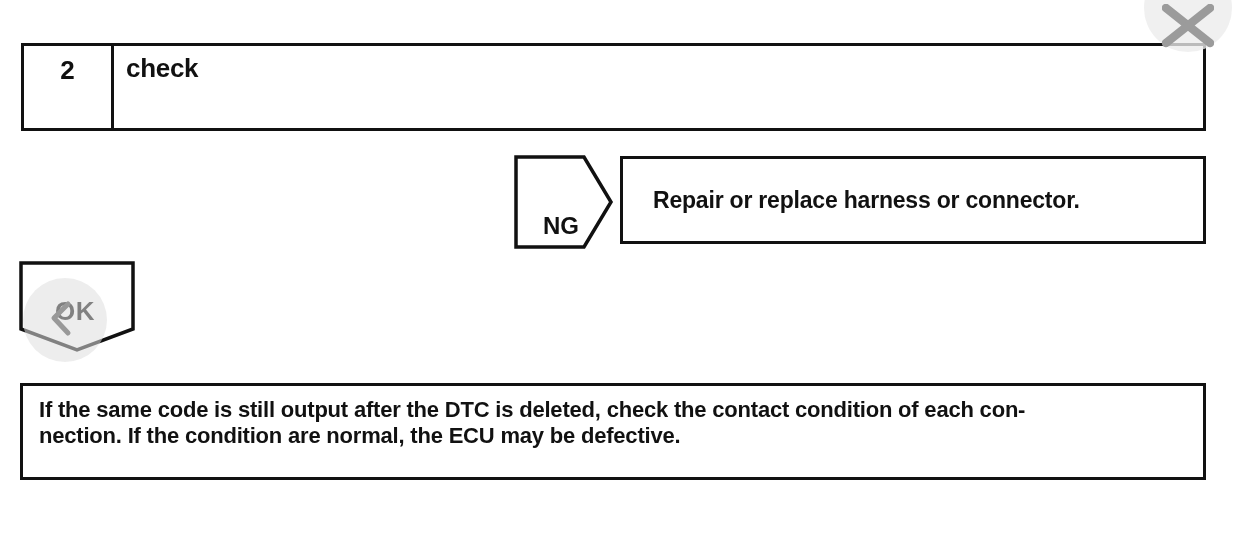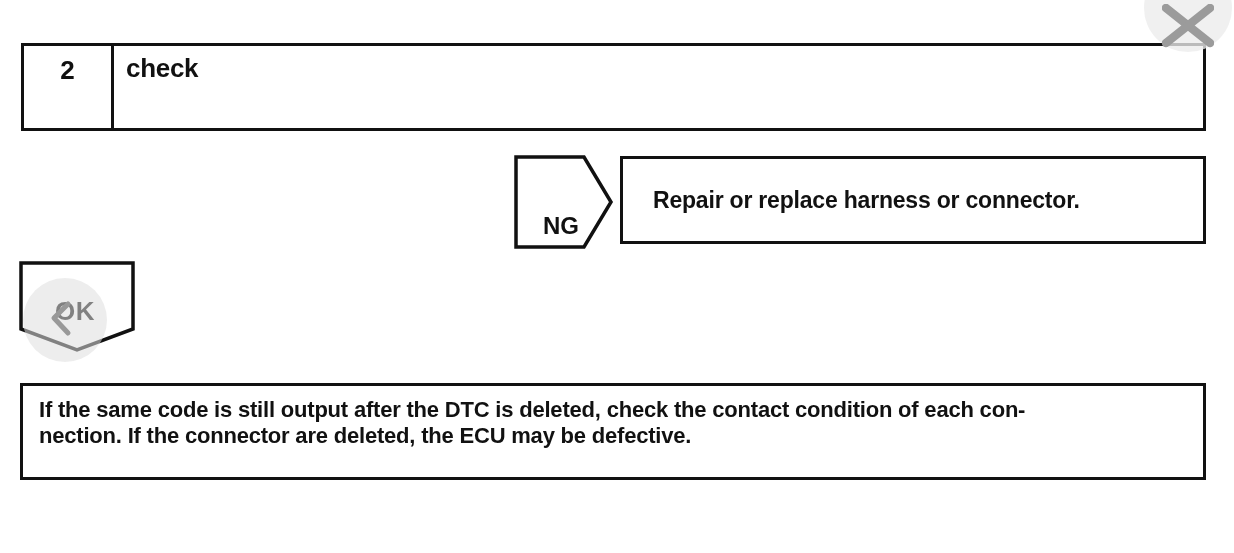--- a/index.html
+++ b/index.html
@@ -123,21 +123,21 @@
     <span>Repair or replace harness or connector.</span>
   </div>
 
   <svg class="abs ok-shape-svg" width="120" height="94" viewBox="0 0 120 94">
     <polygon points="3,3 115,3 115,69 59,90 3,69" fill="#ffffff" stroke="#111111" stroke-width="3.5"></polygon>
   </svg>
   <div class="abs ok-label">OK</div>
 
   <div class="abs note-box">
     <div>If the same code is still output after the DTC is deleted, check the contact condition of each con-</div>
-    <div>nection. If the connector are deleted, the ECU may be defective.</div>
+    <div>nection. If the condition are normal, the ECU may be defective.</div>
   </div>
 
   <div class="abs back-overlay">
     <svg width="84" height="84" viewBox="0 0 84 84">
       <polyline points="45,26 31,40 45,55" fill="none" stroke="#999999" stroke-width="5" stroke-linecap="round" stroke-linejoin="round"></polyline>
     </svg>
   </div>
 
   <div class="abs close-circle"></div>
   <svg class="abs close-x-svg" width="52" height="44" viewBox="0 0 52 44">

